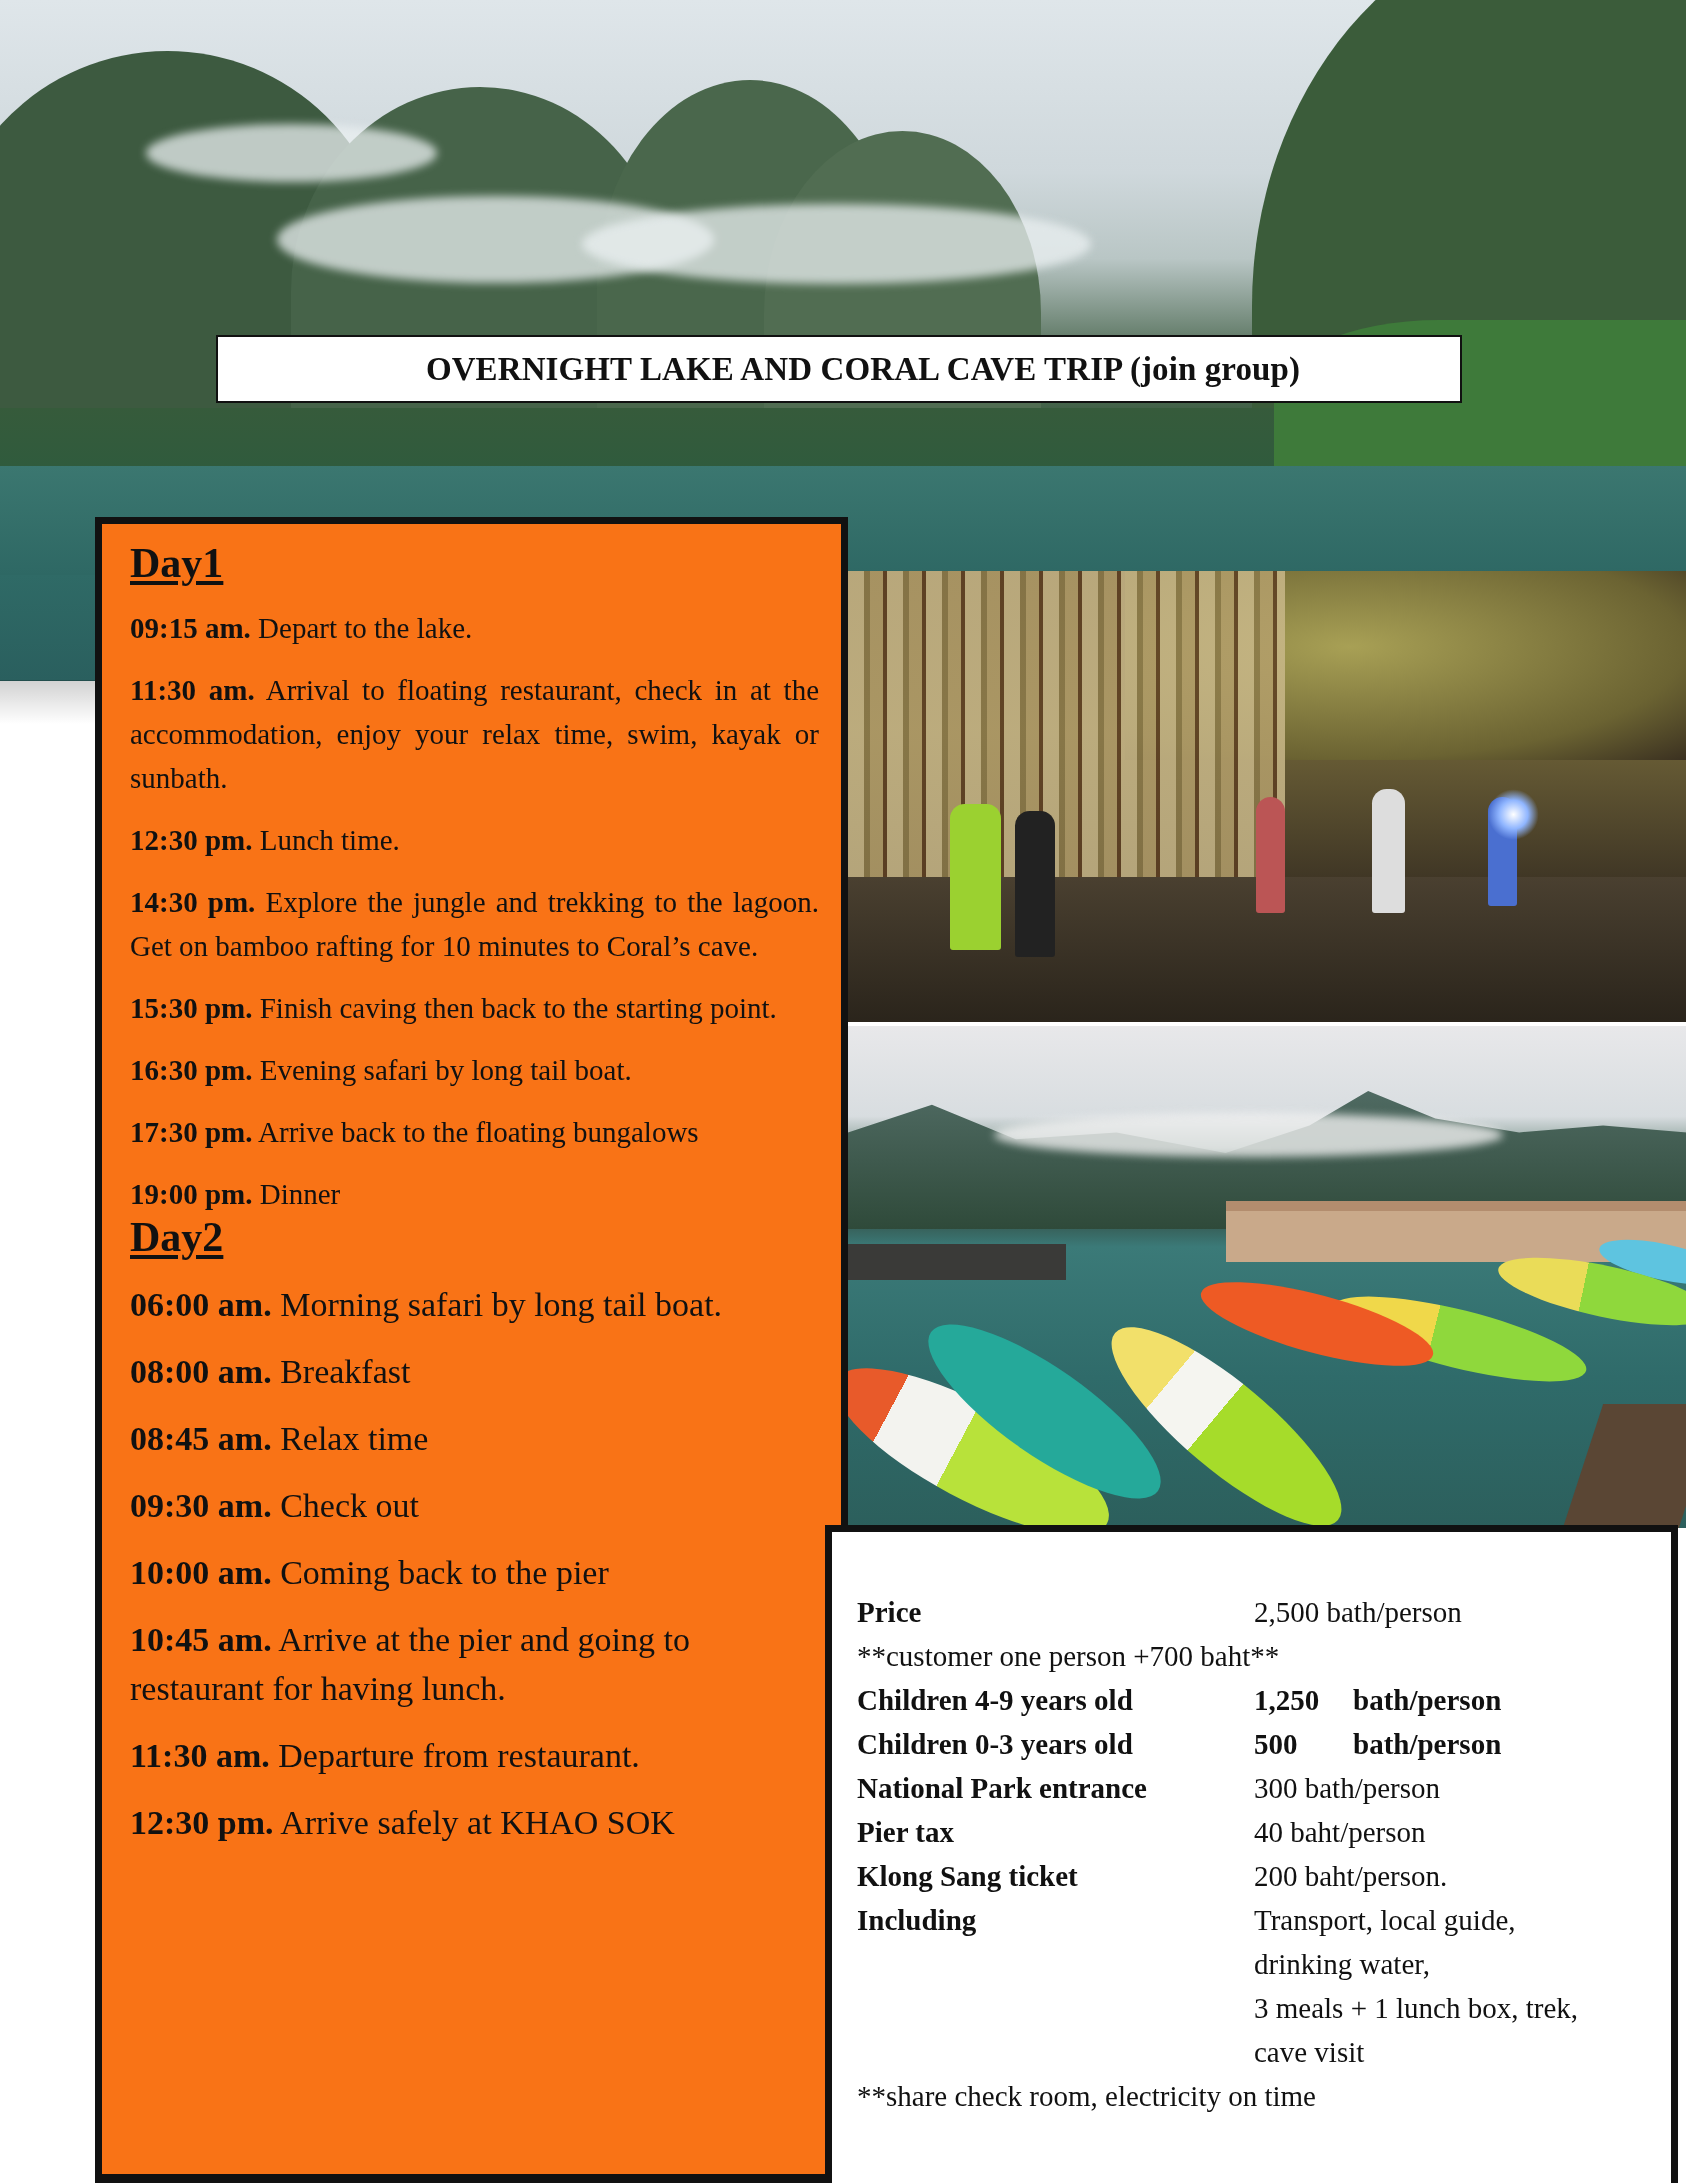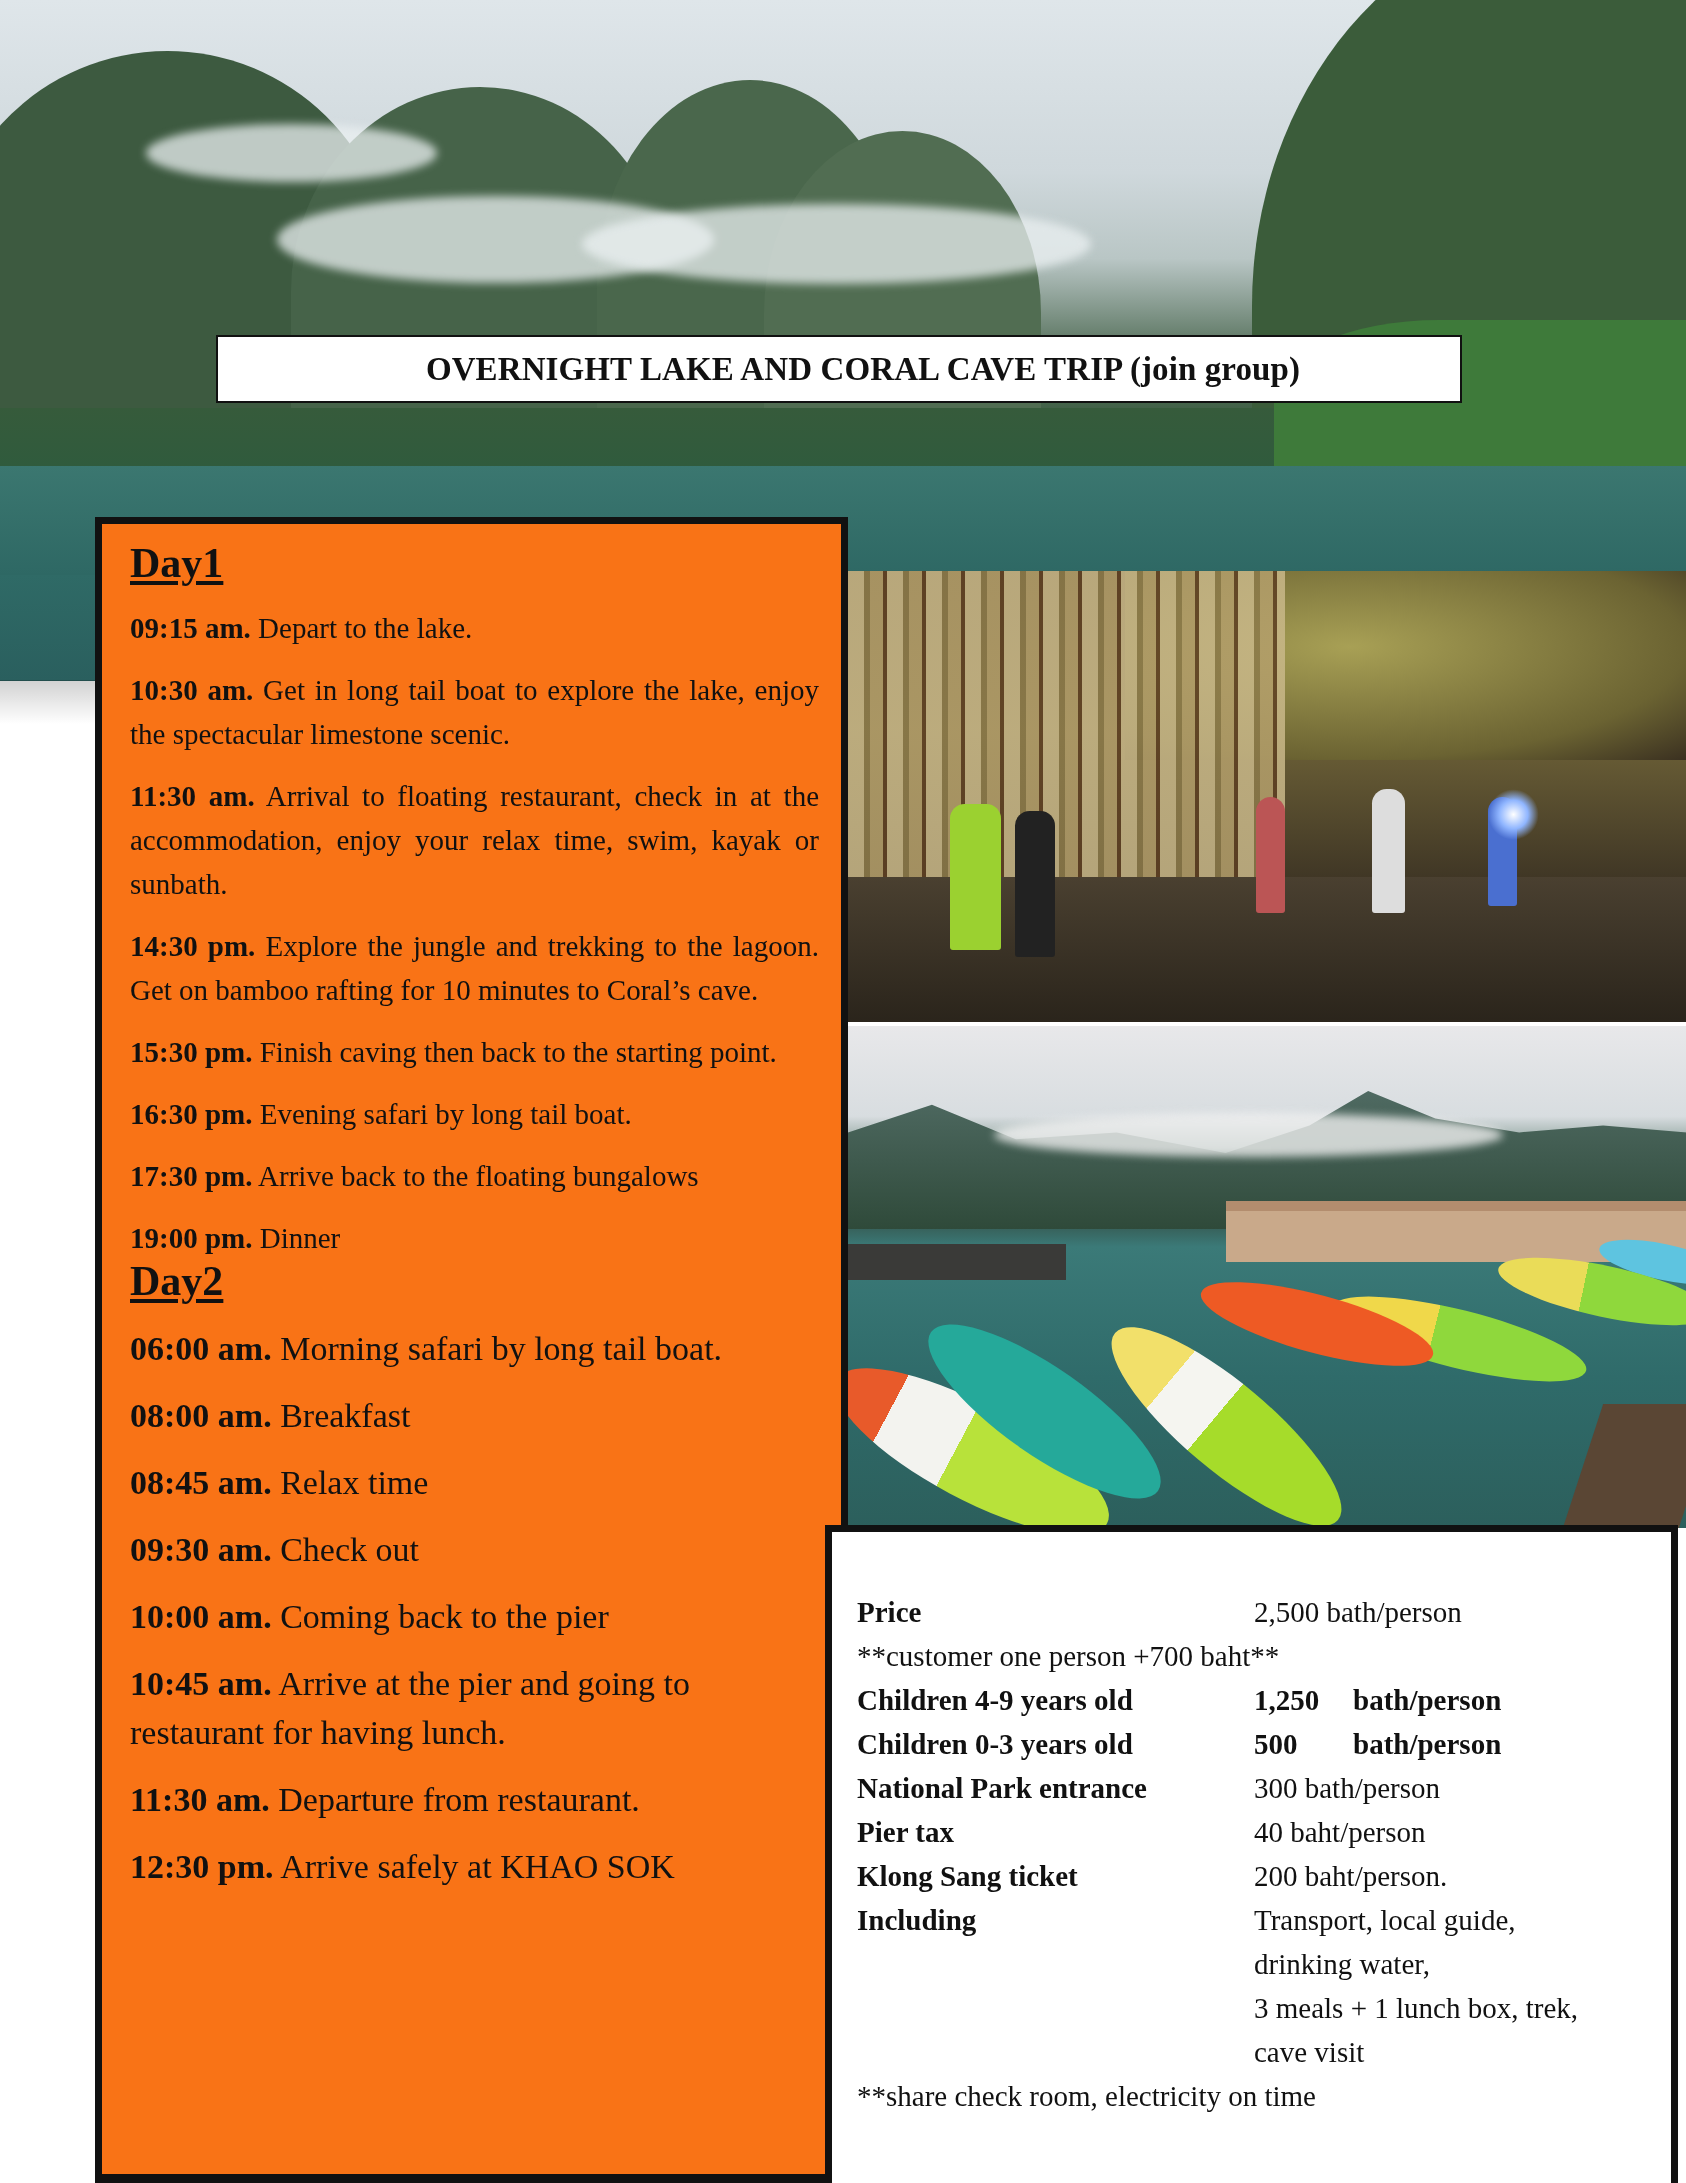--- a/index.html
+++ b/index.html
@@ -135,22 +135,22 @@
 <div class="hero-left-shadow"></div>
 
 <div class="title-box">
   <span class="title-text">OVERNIGHT LAKE AND CORAL CAVE TRIP (join group)</span>
 </div>
 
 <div class="itinerary">
   <div class="day1">
     <h2 class="day-heading">Day1</h2>
     <p class="entry"><span class="t">09:15 am.</span><span> Depart to the lake.</span></p>
-    <p class="entry"><span class="t">10:30 am.</span><span>  Get in long tail boat to explore the lake, enjoy the spectacular limestone scenic.</span></p>
     <p class="entry"><span class="t">11:30 am.</span><span> Arrival to floating restaurant, check in at the accommodation, enjoy your relax time, swim, kayak or sunbath.</span></p>
+    <p class="entry"><span class="t">12:30 pm.</span><span> Lunch time.</span></p>
     <p class="entry"><span class="t">14:30 pm.</span><span> Explore the jungle and trekking to the lagoon. Get on bamboo rafting for 10 minutes to Coral’s cave.</span></p>
     <p class="entry"><span class="t">15:30 pm.</span><span> Finish caving then back to the starting point.</span></p>
     <p class="entry"><span class="t">16:30 pm.</span><span> Evening safari by long tail boat.</span></p>
     <p class="entry"><span class="t">17:30 pm.</span><span> Arrive back to the floating bungalows</span></p>
     <p class="entry" style="margin-bottom:0"><span class="t">19:00 pm.</span><span> Dinner</span></p>
   </div>
   <div class="day2">
     <h2 class="day-heading">Day2</h2>
     <p class="entry"><span class="t">06:00 am.</span><span> Morning safari by long tail boat.</span></p>
     <p class="entry"><span class="t">08:00 am.</span><span> Breakfast</span></p>

